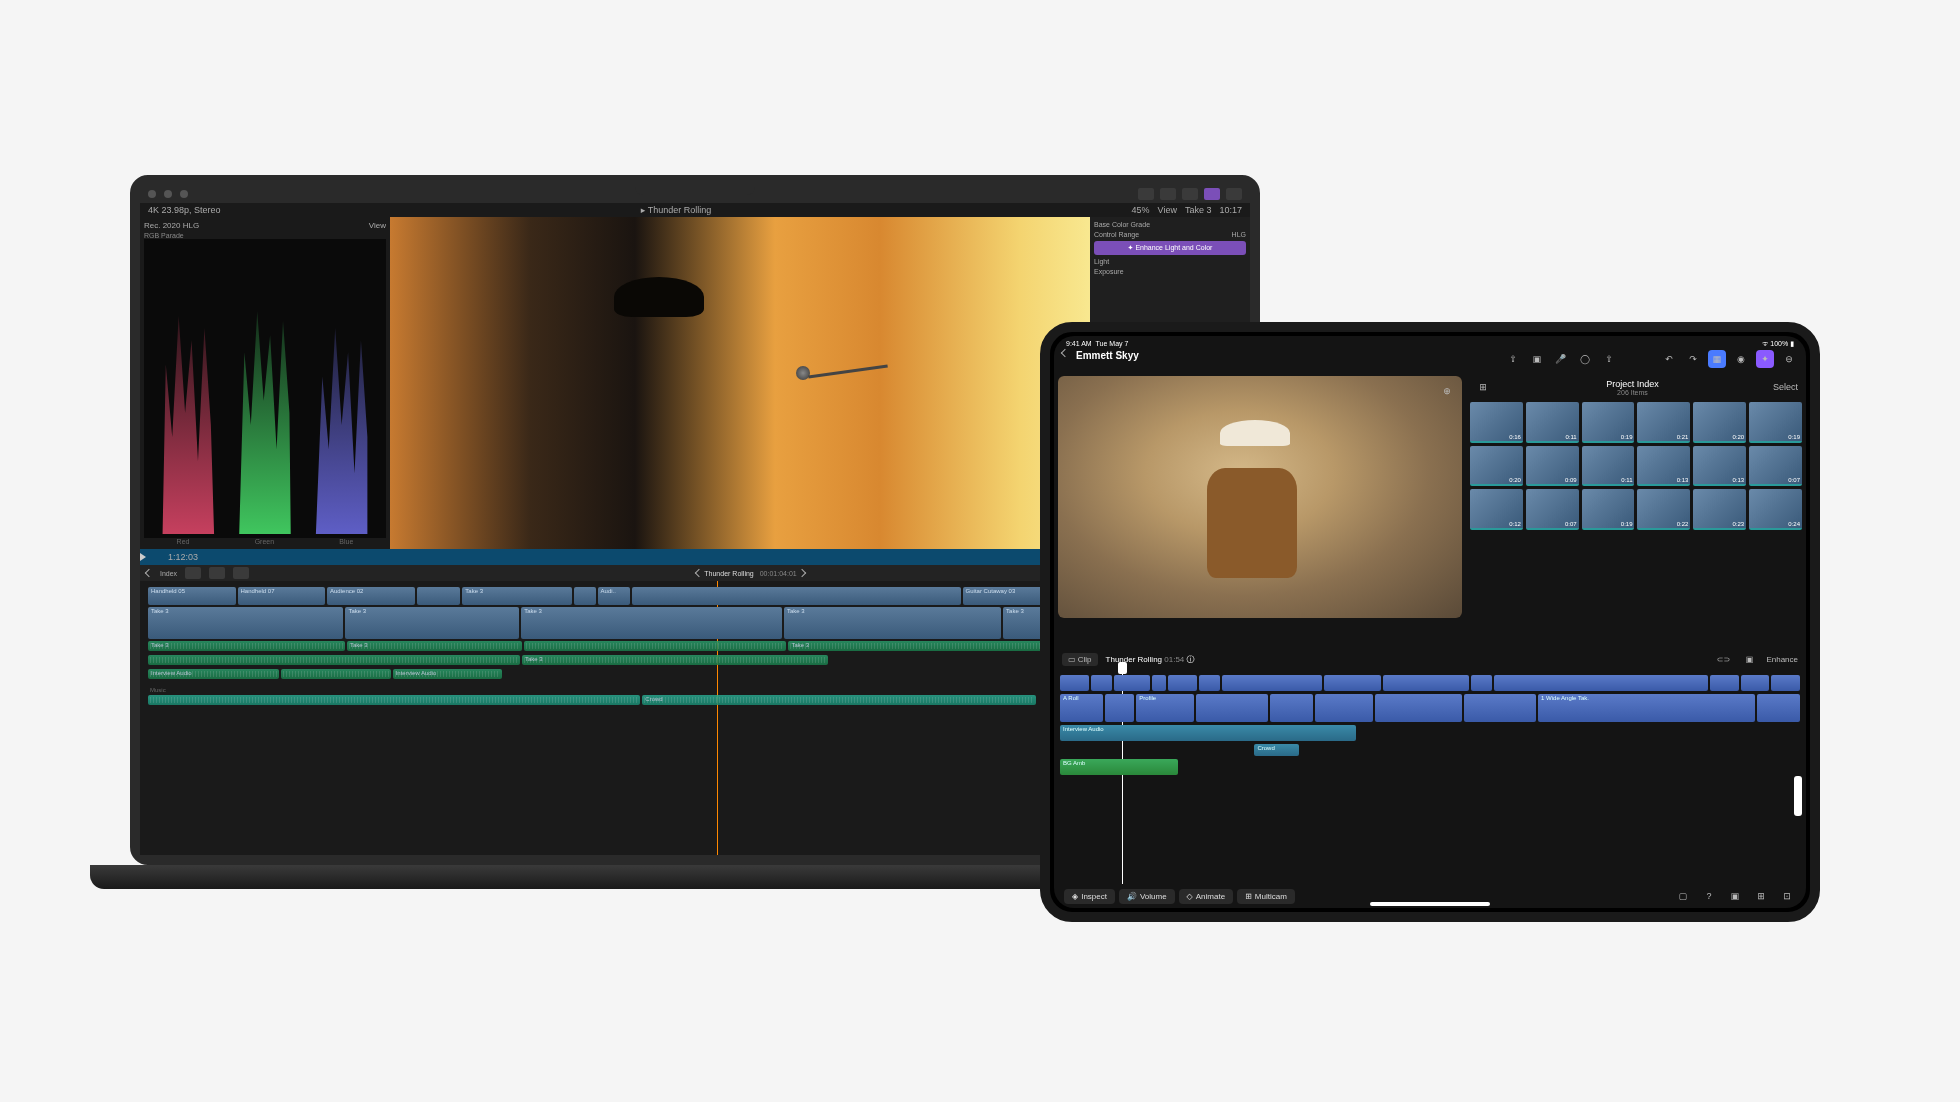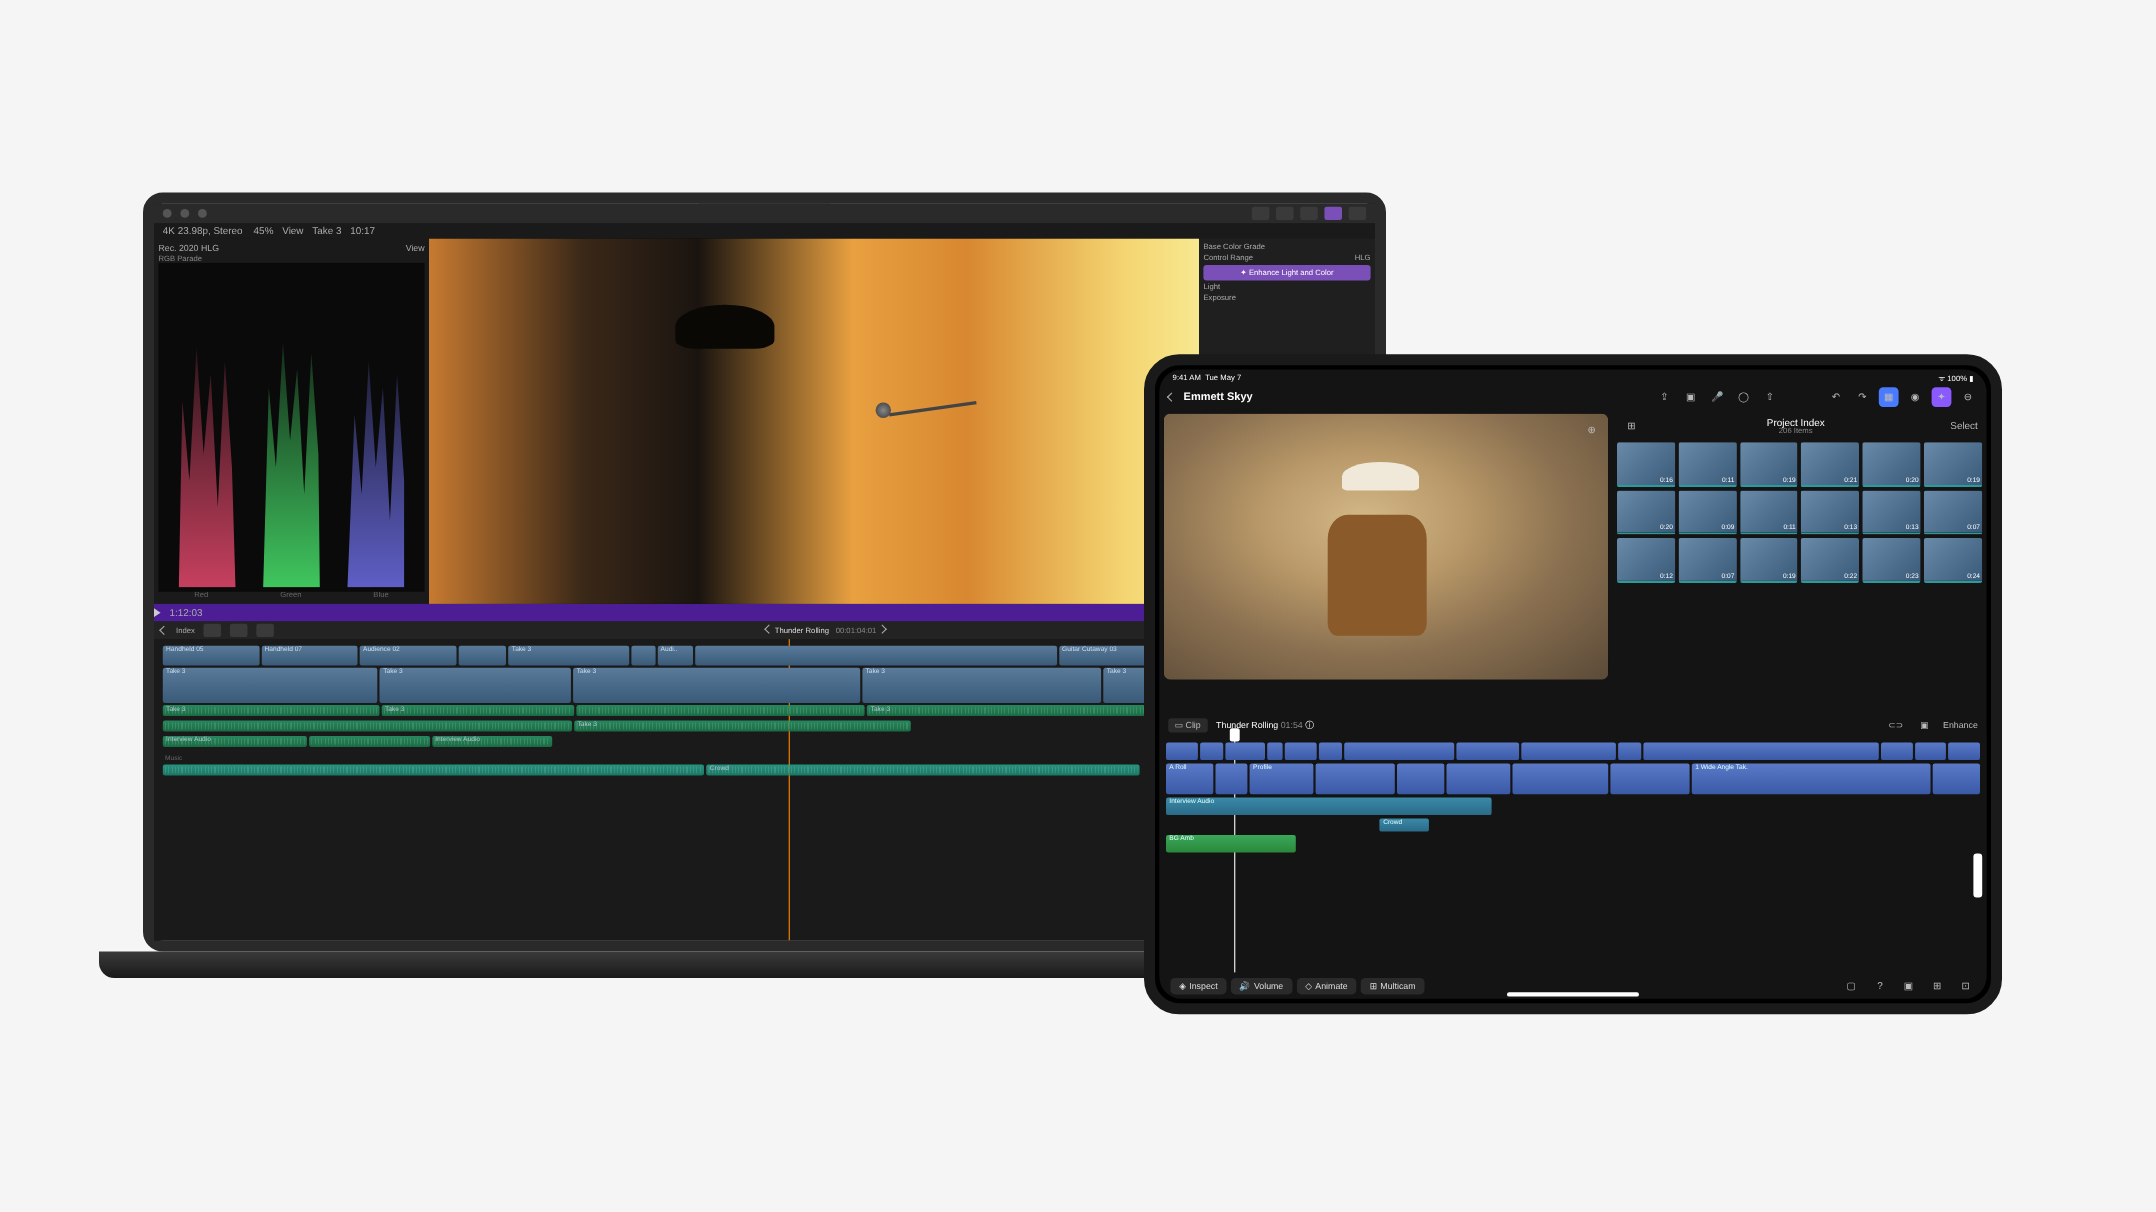--- a/index.html
+++ b/index.html
@@ -36,21 +36,21 @@
 .viewer { flex: 1; background: #000; position: relative; }
 .viewer-img { width: 100%; height: 100%; background: linear-gradient(90deg, #c77a30 0%, #3a2818 20%, #1a1410 35%, #e8a040 55%, #d88830 70%, #f4d470 90%, #f8e890 100%); position: relative; }
 .mic { position: absolute; left: 58%; top: 45%; width: 14px; height: 14px; background: radial-gradient(#888, #333); border-radius: 50%; }
 .mic::after { content: ""; position: absolute; left: 12px; top: 4px; width: 80px; height: 3px; background: #444; transform: rotate(-8deg); }
 .hat { position: absolute; left: 32%; top: 18%; width: 90px; height: 40px; background: #0a0805; border-radius: 50% 50% 20% 20%; }
 
 .inspector { width: 160px; background: #1f1f1f; padding: 4px; font-size: 7px; display: flex; flex-direction: column; gap: 3px; }
 .insp-row { display: flex; justify-content: space-between; align-items: center; }
 .insp-pill { background: #7b4fb8; color: #fff; padding: 3px 6px; border-radius: 3px; font-size: 7px; text-align: center; width: 100%; }
 
-.playbar { height: 16px; background: #4c1d95; display: flex; align-items: center; justify-content: center; gap: 8px; font-size: 9px; }
+.playbar { height: 16px; background: #0c4a6e; display: flex; align-items: center; justify-content: center; gap: 22px; font-size: 9px; }
 .play-triangle { width: 0; height: 0; border-left: 6px solid #ccc; border-top: 4px solid transparent; border-bottom: 4px solid transparent; }
 
 .tl-toolbar { height: 16px; background: #232323; display: flex; align-items: center; padding: 0 6px; gap: 8px; font-size: 7px; }
 .tl-toolbar .center { flex: 1; text-align: center; color: #ddd; }
 
 .timeline { flex: 1; background: #1a1a1a; position: relative; overflow: hidden; padding: 4px 0; }
 .tl-track { height: 18px; margin: 2px 8px; display: flex; gap: 2px; }
 .tl-track.tall { height: 32px; }
 .tl-track.short { height: 12px; }
 .clip { background: #4a6a8a; border-radius: 2px; position: relative; overflow: hidden; }
@@ -58,21 +58,21 @@
 .clip.audio { background: linear-gradient(#2a9a6a, #1a7a4a); }
 .clip.music { background: linear-gradient(#2aa890, #1a8870); }
 .clip.wave::after { content: ""; position: absolute; inset: 2px; background: repeating-linear-gradient(90deg, rgba(255,255,255,.3) 0 1px, transparent 1px 3px); opacity: .5; }
 .clip-lbl { position: absolute; left: 3px; top: 1px; font-size: 6px; color: #cde; white-space: nowrap; }
 .playhead { position: absolute; top: 0; bottom: 0; width: 1px; background: #ff8800; left: 52%; }
 
 
 .ipad { position: absolute; left: 1040px; top: 322px; width: 780px; height: 600px; background: #000; border: 10px solid #1a1a1a; border-radius: 32px; padding: 4px; }
 .ipad-screen { background: #141414; height: 100%; border-radius: 20px; color: #bbb; font-size: 9px; display: flex; flex-direction: column; overflow: hidden; }
 .ip-status { height: 14px; display: flex; justify-content: space-between; padding: 0 12px; font-size: 7px; color: #fff; align-items: center; }
-.ip-header { height: 22px; display: flex; align-items: center; padding: 0 8px; gap: 8px; }
+.ip-header { height: 22px; display: flex; padding: 0 8px; gap: 8px; }
 .ip-header .title { color: #fff; font-weight: 600; font-size: 10px; }
 .ip-header-right { margin-left: auto; display: flex; gap: 6px; }
 .ip-icon { width: 18px; height: 18px; border-radius: 4px; display: flex; align-items: center; justify-content: center; }
 .ip-icon.blue { background: #4a7bff; }
 .ip-icon.purple { background: #8a5aff; }
 
 .ip-mid { display: flex; height: 250px; }
 .ip-viewer { flex: 1; background: #000; border-radius: 6px; margin: 4px; overflow: hidden; position: relative; }
 .ip-viewer-img { width: 100%; height: 100%; background: radial-gradient(ellipse at 45% 40%, #d4b888 0%, #b89868 30%, #8a7050 60%, #5a4a38 100%); position: relative; }
 .cowboy-hat { position: absolute; left: 40%; top: 18%; width: 70px; height: 26px; background: #f0e8d8; border-radius: 50% 50% 10% 10%; }
@@ -128,20 +128,21 @@
           <span class="tb-btn"></span>
           <span class="tb-btn"></span>
           <span class="tb-btn"></span>
           <span class="tb-btn purple"></span>
           <span class="tb-btn"></span>
         </div>
       </div>
 
       <div class="fcp-info">
         <span>4K 23.98p, Stereo</span>
+        <span class="title">▸ <span>Thunder Rolling</span></span>
         <div class="right">
           <span>45%</span>
           <span>View</span>
           <span>Take 3</span>
           <span>10:17</span>
         </div>
       </div>
 
       <div class="fcp-mid">
         <div class="scopes">

